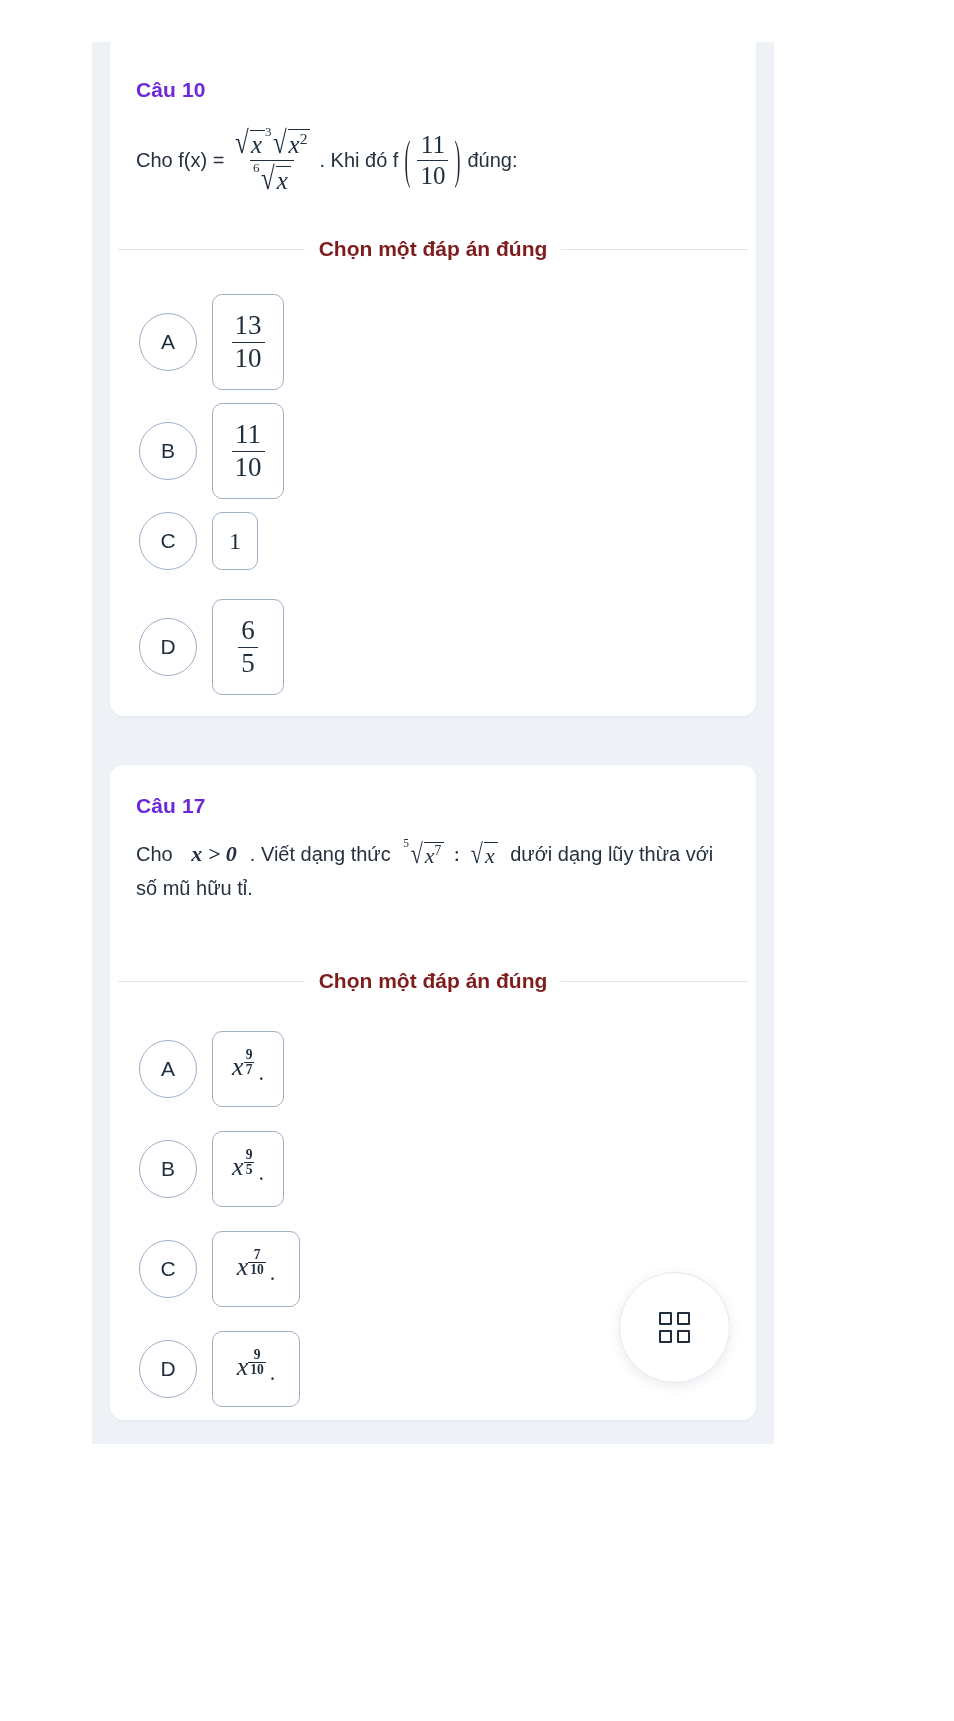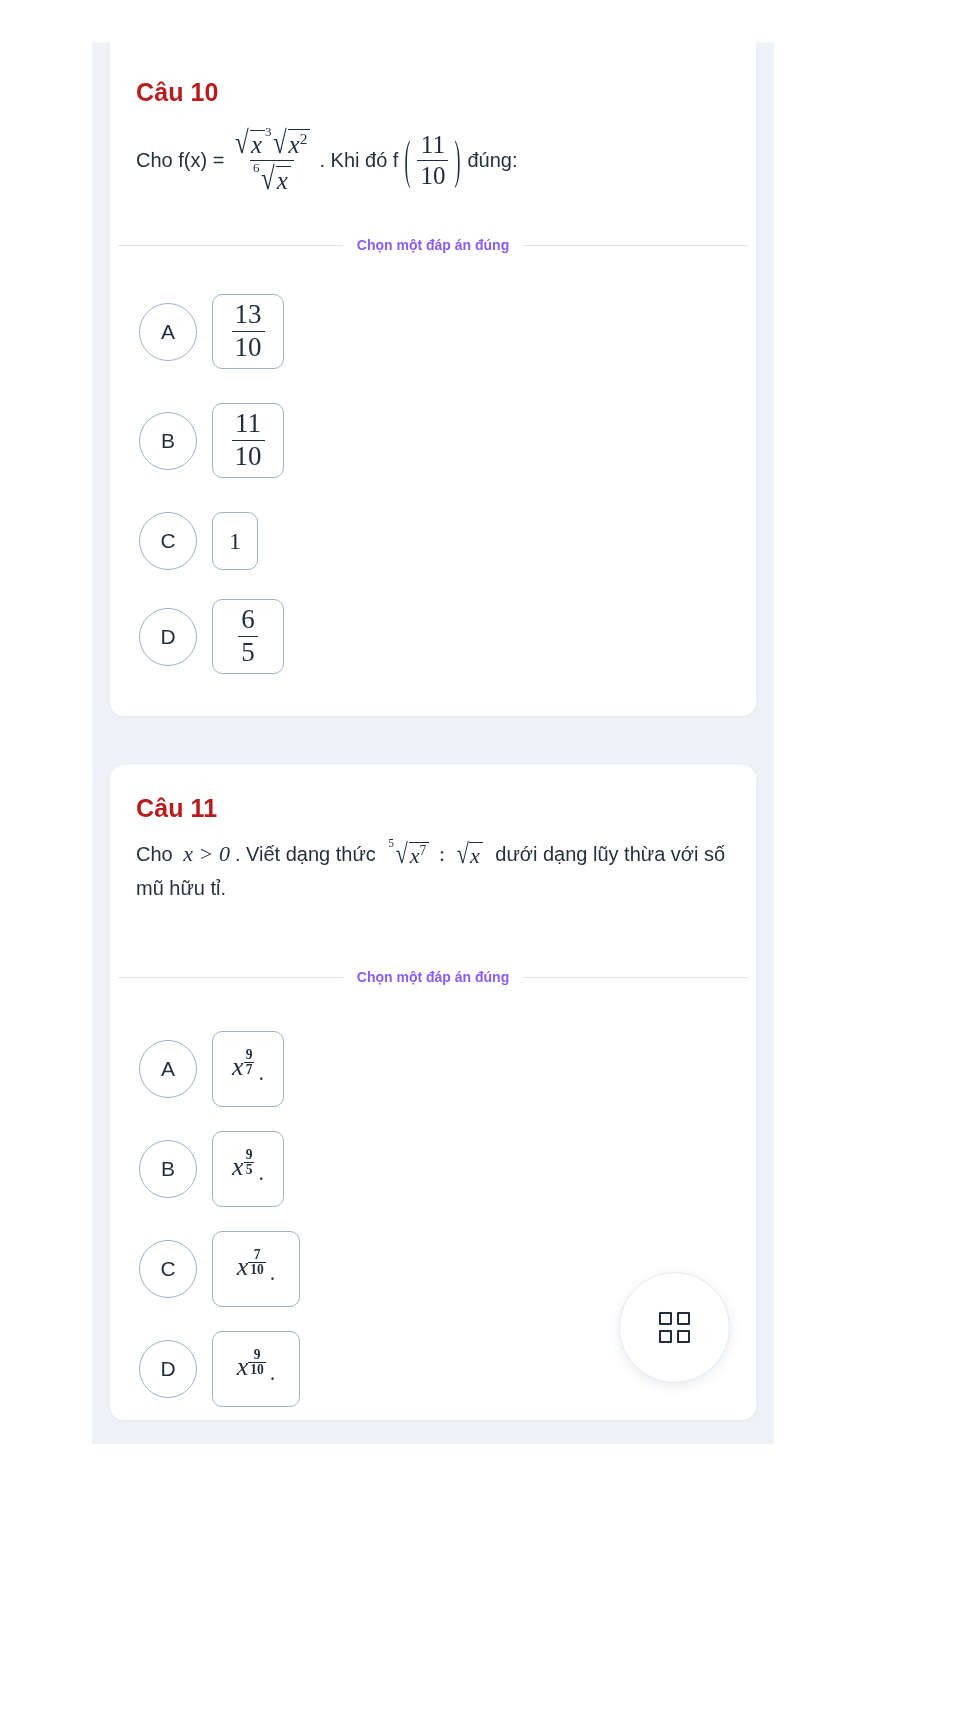--- a/index.html
+++ b/index.html
@@ -56,23 +56,23 @@
   .card-q11 {
     position: absolute;
     left: 18px;
     top: 723px;
     width: 646px;
     height: 655px;
     border-radius: 14px;
   }
 
   .q-title {
-    font-size: 25px;
+    font-size: 21px;
     font-weight: bold;
-    color: #b91c1c;
+    color: #6d28d9;
     letter-spacing: .1px;
   }
 
   .q-body {
     font-size: 20px;
     color: #25313f;
     line-height: 1.55;
   }
 
   
@@ -153,23 +153,23 @@
     gap: 0;
   }
   .choose-row .line {
     flex: 1 1 auto;
     height: 1px;
     background: #dde4ec;
   }
   .choose-row .line.left  { margin-right: 14px; }
   .choose-row .line.right { margin-left: 14px; }
   .choose-label {
-    font-size: 14px;
+    font-size: 21px;
     font-weight: bold;
-    color: #8b5cf6;
+    color: #7f1d1d;
     white-space: nowrap;
     flex: 0 0 auto;
   }
 
   
   .opt {
     position: absolute;
     display: flex;
     align-items: center;
     gap: 15px;
@@ -191,21 +191,21 @@
     border: 1.4px solid #9fb0c9;
     border-radius: 10px;
     background: #ffffff;
     display: flex;
     align-items: center;
     justify-content: center;
     flex: 0 0 auto;
     padding: 6px 10px;
     min-width: 46px;
   }
-  .opt-box.tall { height: 75px; min-width: 72px; }
+  .opt-box.tall { height: 96px; min-width: 72px; }
   .opt-box.small { height: 58px; min-width: 46px; }
   .opt-box.pow { height: 76px; min-width: 72px; }
 
   .pw {
     font-family: "Liberation Serif", serif;
     font-size: 26px;
     font-style: italic;
     color: #1f2d3d;
     display: inline-flex;
     align-items: flex-start;
@@ -353,25 +353,25 @@
           <span class="math frac" style="font-size:27px;">
             <span class="num">6</span>
             <span class="den">5</span>
           </span>
         </div>
       </div>
     </div>
 
     <div class="card card-q11">
 
-      <div class="q-title" style="position:absolute; left:26px; top:29px;">Câu 11</div>
+      <div class="q-title" style="position:absolute; left:26px; top:29px;">Câu 17</div>
 
       <div class="q-body" style="position:absolute; left:26px; top:72px; width:600px;">
         <span>Cho</span>
-        <span class="math mi" style="font-size:22px; margin:0 5px;">x &gt; 0</span><span>. Viết dạng thức</span>
+        <span class="math mi" style="font-size:22px; margin:0 13px;font-weight:bold;">x &gt; 0</span><span>. Viết dạng thức</span>
 
         <span class="math" style="font-size:22px; margin:0 7px; display:inline-block;">
           <span class="rad idxed">
             <span class="idx">5</span><span class="sign">√</span><span class="rand mi">x<sup class="ex">7</sup></span>
           </span>
           <span style="margin:0 4px;">:</span>
           <span class="rad">
             <span class="sign">√</span><span class="rand mi">x</span>
           </span>
         </span>

